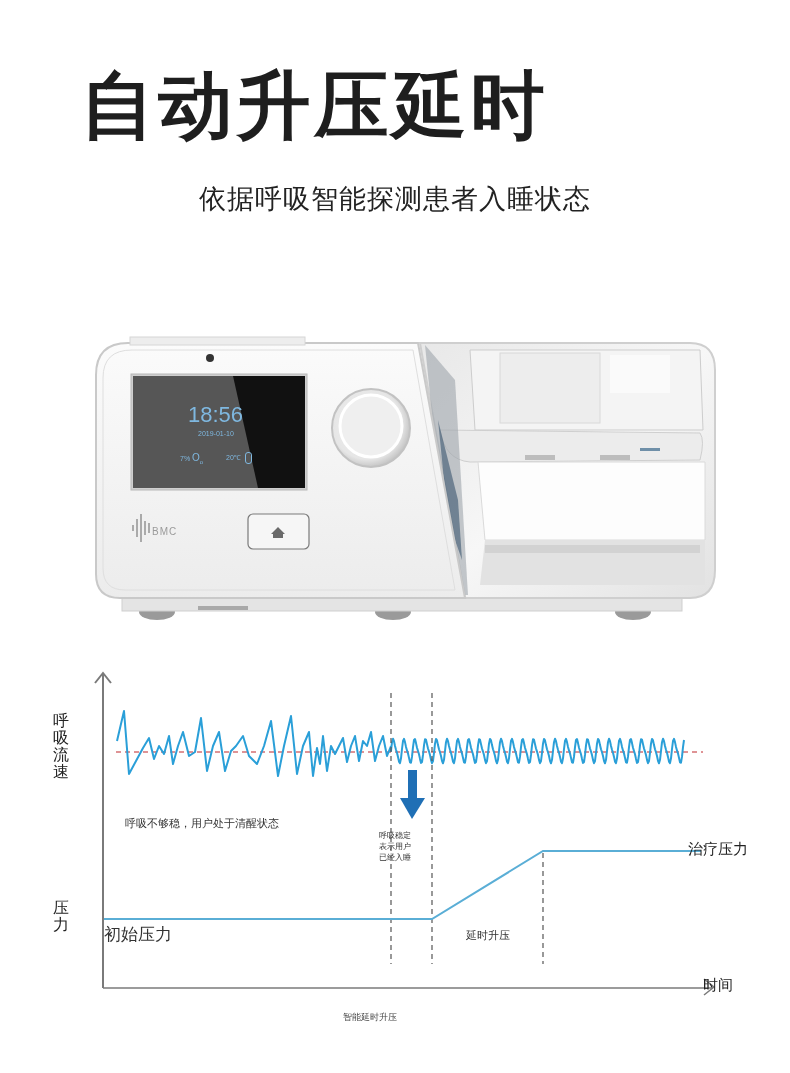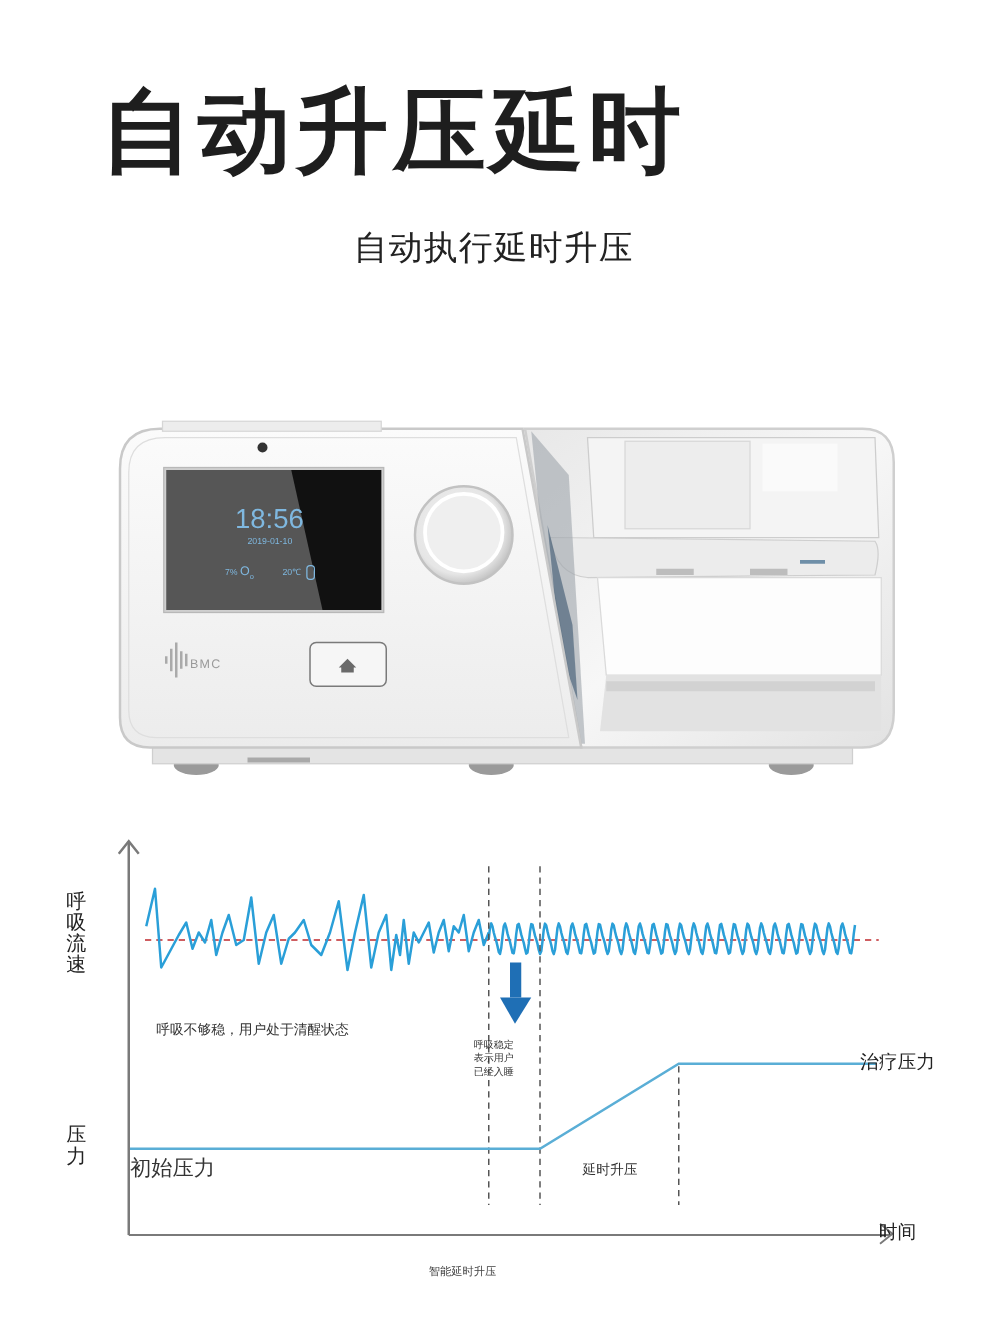--- a/index.html
+++ b/index.html
@@ -20,21 +20,21 @@
   .chart-text { position: absolute; font-family: "DejaVu Sans", sans-serif; color: #222; }
   .ylabel { font-size: 16px; line-height: 17px; width: 20px; text-align: center; }
   .small-note { font-size: 11px; color: #333; }
   .note-box { font-size: 8px; line-height: 11px; color: #333; text-align: right; width: 40px; }
 </style>
 </head>
 <body>
 
 <div class="title">自动升压延时</div>
 <div class="subtitle">
-  <div>自动执行延时升压</div>
+  <div>依据呼吸智能探测患者入睡状态</div>
 </div>
 
 <div class="device">
   <svg width="790" height="300" viewBox="0 330 790 300" xmlns="http://www.w3.org/2000/svg">
     <defs>
       <linearGradient id="bodyG" x1="0" y1="0" x2="0" y2="1">
         <stop offset="0" stop-color="#fbfbfb"></stop>
           <stop offset="1" stop-color="#ececec"></stop>
       </linearGradient>
       <linearGradient id="tankG" x1="0" y1="0" x2="1" y2="1">

